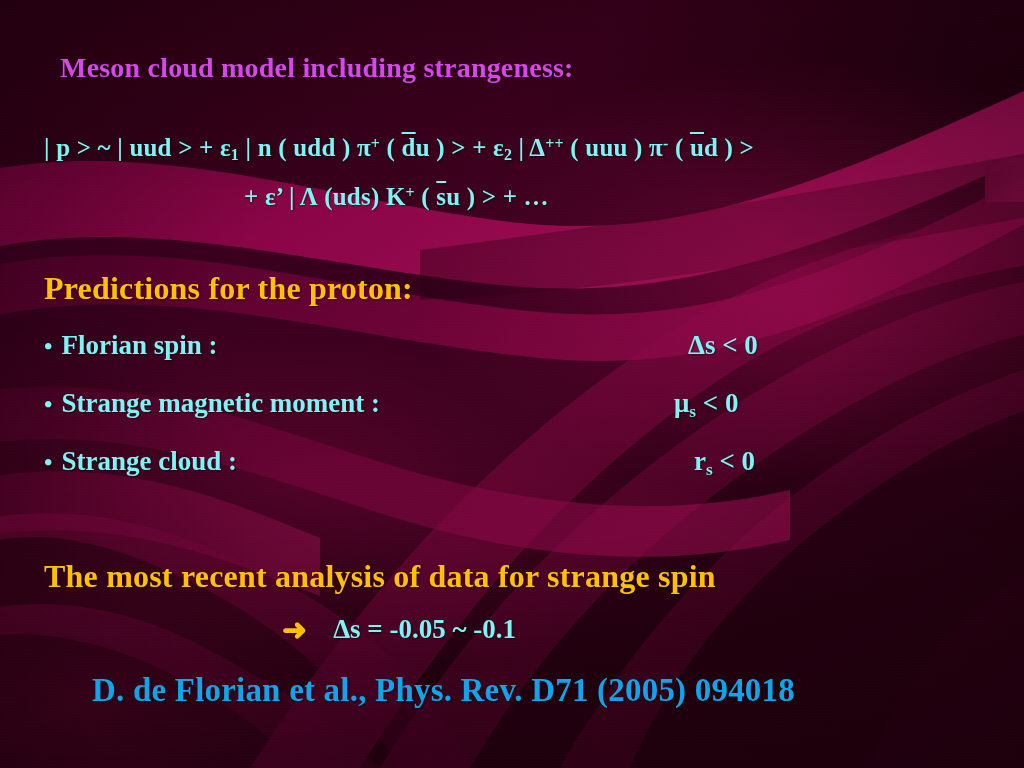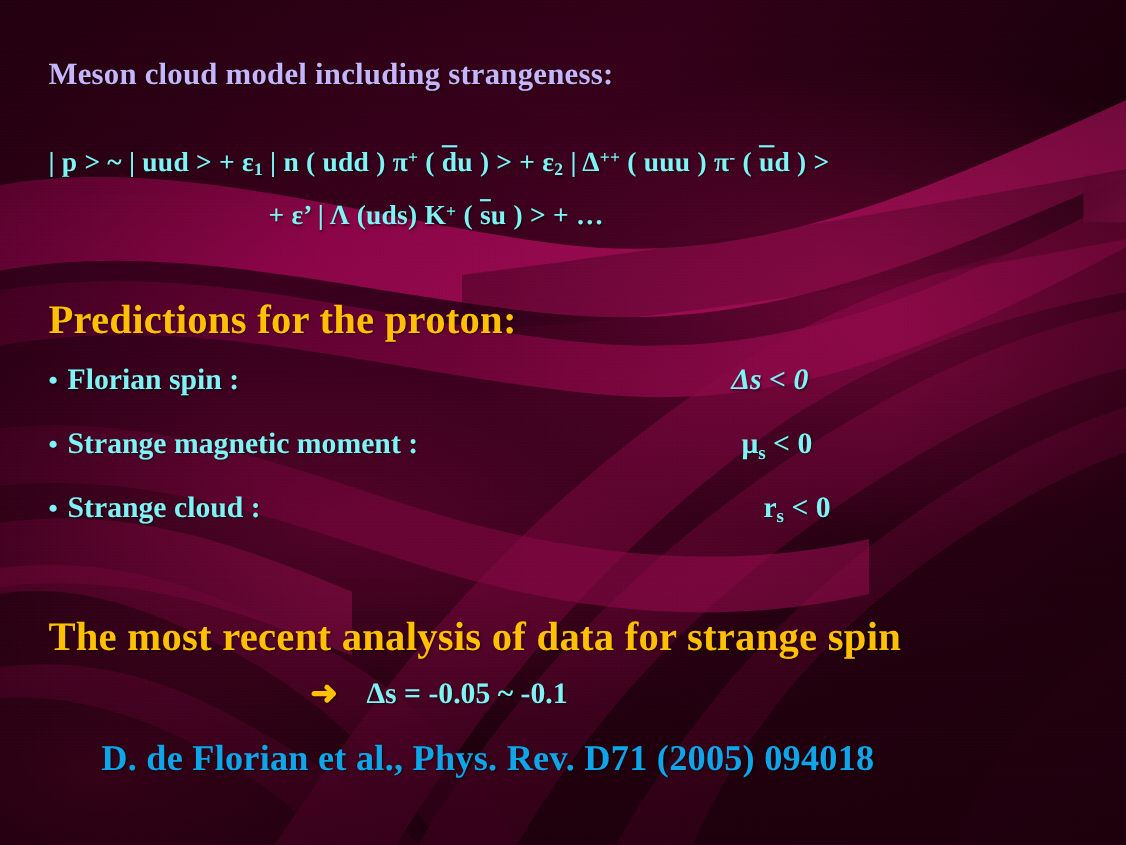--- a/index.html
+++ b/index.html
@@ -50,35 +50,35 @@
     position: absolute;
     inset: 0;
   }
   .line {
     position: absolute;
     white-space: nowrap;
     font-weight: bold;
     letter-spacing: .2px;
   }
   .title {
-    left: 44px; top: 52px;
+    left: 60px; top: 52px;
     font-size: 28px;
-    color: #c4b5fd;
+    color: #d946ef;
     text-shadow: 1px 1px 2px rgba(0,0,0,.55);
   }
   .formula {
     font-size: 25px;
     color: #7ef4f4;
     text-shadow: 1px 1px 2px rgba(0,0,0,.5);
   }
   #formula-line-1 { left: 44px; top: 134px; }
   #formula-line-2 { left: 244px; top: 183px; }
 
   .section-head {
-    font-size: 37px;
+    font-size: 32px;
     color: #ffc000;
     text-shadow: 1px 1px 2px rgba(0,0,0,.5);
   }
   #predictions-heading { left: 44px; top: 270px; }
   #analysis-heading    { left: 44px; top: 558px; }
 
   .bullet-row {
     position: absolute;
     left: 44px;
     width: 800px;
@@ -92,21 +92,21 @@
   }
   #bullet-row-0 { top: 330px; }
   #bullet-row-1 { top: 388px; }
   #bullet-row-2 { top: 446px; }
   .bullet-dot { margin-right: 9px; font-size: 24px; line-height: 1; }
   .bullet-label { }
   .bullet-value {
     position: absolute;
     white-space: nowrap;
   }
-  #bullet-row-0 .bullet-value { left: 621px; font-style: italic; }
+  #bullet-row-0 .bullet-value { left: 644px; }
   #bullet-row-1 .bullet-value { left: 630px; }
   #bullet-row-2 .bullet-value { left: 650px; }
 
   #result-row {
     position: absolute;
     left: 282px; top: 612px;
     display: flex;
     align-items: center;
     white-space: nowrap;
   }

